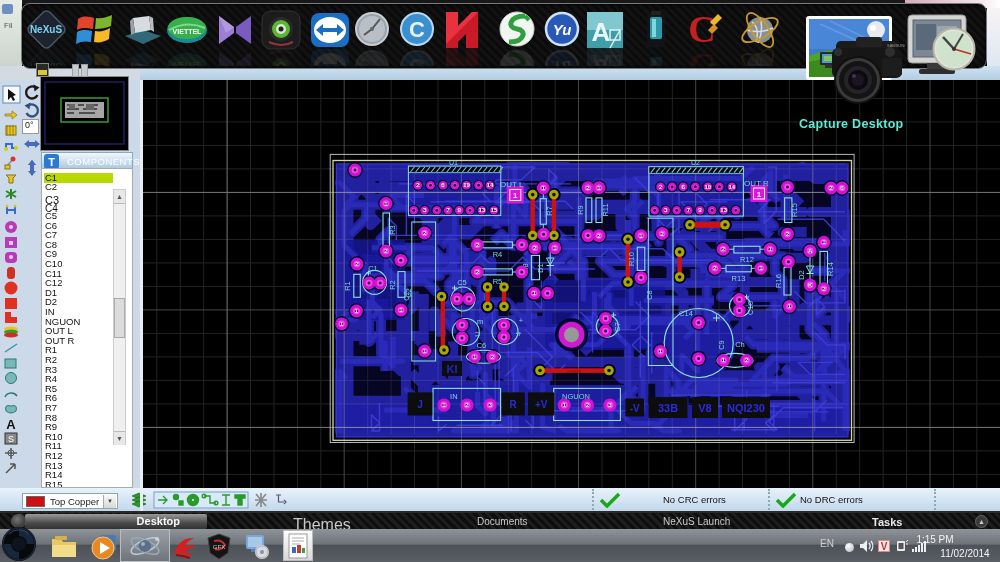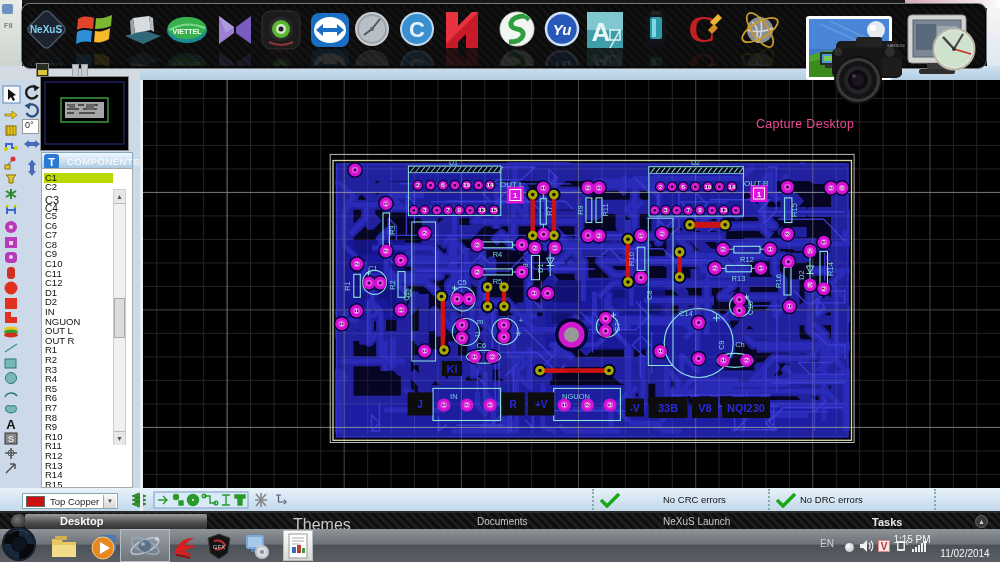--- a/index.html
+++ b/index.html
@@ -276,22 +276,22 @@
 <circle cx="28" cy="44" r="24" fill="#101010"></circle>
 <circle cx="28" cy="44" r="22" fill="#3a3a3a"></circle>
       <circle cx="28" cy="44" r="19" fill="#141414"></circle>
 <circle cx="28" cy="44" r="14" fill="#242428"></circle>
       <circle cx="28" cy="44" r="10" fill="#0c0c10"></circle>
 <circle cx="28" cy="44" r="6" fill="#1c1422"></circle>
       <circle cx="24" cy="40" r="2" fill="#40364a"></circle>
 <rect x="52" y="22" width="20" height="18" rx="3" fill="#1d1d1d"></rect>
 <text x="57" y="11" font-size="4" fill="#999">SAMSUNG</text>
 </svg>
-<div class="abs" style="left:756px;top:117px;width:120px;height:14px;z-index:10;color:#ec4899;white-space:nowrap;
-font-weight:normal;font-size:12.5px;letter-spacing:0.3px">Capture Desktop</div>
+<div class="abs" style="left:799px;top:117px;width:120px;height:14px;z-index:10;color:#5eead4;white-space:nowrap;
+font-weight:bold;font-size:12.5px;letter-spacing:0.3px">Capture Desktop</div>
 
 <svg class="abs" style="left:903px;top:12px;z-index:10" width="95" height="70" viewBox="0 0 95 70">
 <rect x="5" y="3" width="58" height="48" rx="4" fill="#d4d4d2" stroke="#9a9a98" stroke-width="1"></rect>
 <rect x="10" y="8" width="48" height="37" fill="#7c8894"></rect>
 <rect x="10" y="8" width="48" height="37" fill="none" stroke="#5a6470" stroke-width="1"></rect>
 <rect x="13" y="12" width="20" height="26" fill="#5a6a7a"></rect>
       <rect x="34" y="14" width="20" height="14" fill="#98a4b0"></rect>
 <rect x="24" y="51" width="20" height="6" fill="#3a3a3a"></rect>
       <rect x="16" y="57" width="36" height="5" rx="2" fill="#2e2e2e"></rect>
 <circle cx="51" cy="37" r="21" fill="#e8e4da"></circle>
@@ -1140,21 +1140,21 @@
 <svg class="abs" style="left:774px;top:492px" width="24" height="16" viewBox="0 0 24 16">
       <path d="M3 8 L9 14 L21 2" stroke="#18a818" stroke-width="3.5" fill="none"></path>
     </svg>
 <div class="abs" style="left:800px;top:494px;font-size:9.5px;color:#111">No DRC errors</div>
 <div class="abs" style="left:934px;top:489px;width:2px;height:21px;border-left:2px dotted #8aa"></div>
 
 <div class="abs" style="left:0;top:511px;width:1000px;height:51px;background:linear-gradient(#2a2a2a,#111)"></div>
 <div class="abs" style="left:0;top:513px;width:1000px;height:16px;background:repeating-linear-gradient(45deg,#1d1d1d 0 3px,#0e0e0e 3px 6px)"></div>
 <div class="abs" style="left:25px;top:514px;width:182px;height:15px;border-radius:2px;background:linear-gradient(#9a9a9a,#4a4a4a 60%,#333)"></div>
 <div class="abs" style="left:11px;top:514px;width:15px;height:14px;border-radius:7px;background:radial-gradient(circle at 40% 35%,#777,#222);border:1px solid #555"></div>
-<div class="abs" style="left:60px;top:515px;width:120px;height:13px;color:#f8f8f8;font-size:11px;font-weight:bold;text-align:left">Desktop</div>
+<div class="abs" style="left:60px;top:515px;width:120px;height:13px;color:#f8f8f8;font-size:11px;font-weight:bold;text-align:right">Desktop</div>
 <div class="abs" style="left:293px;top:516px;color:#c8c8c8;font-size:16px">Themes</div>
 <div class="abs" style="left:477px;top:516px;color:#c8c8c8;font-size:10px">Documents</div>
 <div class="abs" style="left:663px;top:516px;color:#c8c8c8;font-size:10px">NeXuS Launch</div>
 <div class="abs" style="left:872px;top:516px;color:#e8e8e8;font-size:11px;font-weight:bold">Tasks</div>
 <div class="abs" style="left:975px;top:515px;width:13px;height:13px;border-radius:7px;background:#3a3a3a;border:1px solid #666;color:#ccc;font-size:7px;text-align:center;line-height:12px">▲</div>
 <div class="abs" style="left:0;top:529px;width:1000px;height:33px;background:linear-gradient(#8f9499 0%,#6e737a 45%,#4d5258 50%,#5a5f66 100%)"></div>
 
 <svg class="abs" style="left:1px;top:526px" width="37" height="36" viewBox="0 0 37 36">
 <circle cx="18" cy="18" r="17" fill="#08090b"></circle>
 <circle cx="18" cy="18" r="16" fill="none" stroke="#1c2636" stroke-width="1.5"></circle>
@@ -1221,14 +1221,14 @@
     </svg>
 <svg class="abs" style="left:912px;top:541px" width="16" height="11" viewBox="0 0 16 11">
       <g fill="#f0f0f0">
         <rect x="0" y="8" width="2" height="3"></rect>
         <rect x="3" y="6" width="2" height="5"></rect>
         <rect x="6" y="4" width="2" height="7"></rect>
         <rect x="9" y="2" width="2" height="9"></rect>
         <rect x="12" y="0" width="2" height="11"></rect>
       </g>
     </svg>
-<div class="abs" style="left:882px;top:534px;width:60px;height:11px;color:#f4f4f4;font-size:10px;text-align:center">1:15 PM</div>
+<div class="abs" style="left:905px;top:534px;width:60px;height:11px;color:#f4f4f4;font-size:10px;text-align:center">1:15 PM</div>
 <div class="abs" style="left:930px;top:548px;width:70px;height:11px;color:#f4f4f4;font-size:10px;text-align:center">11/02/2014</div>
 </div>
 </body></html>

